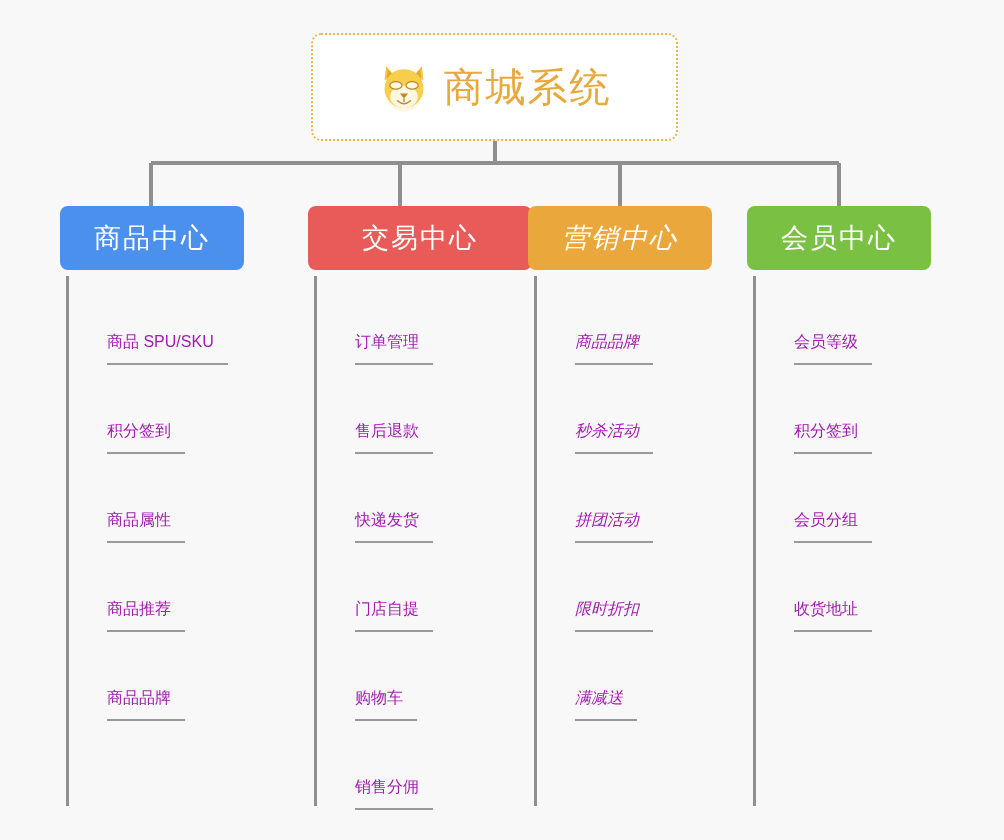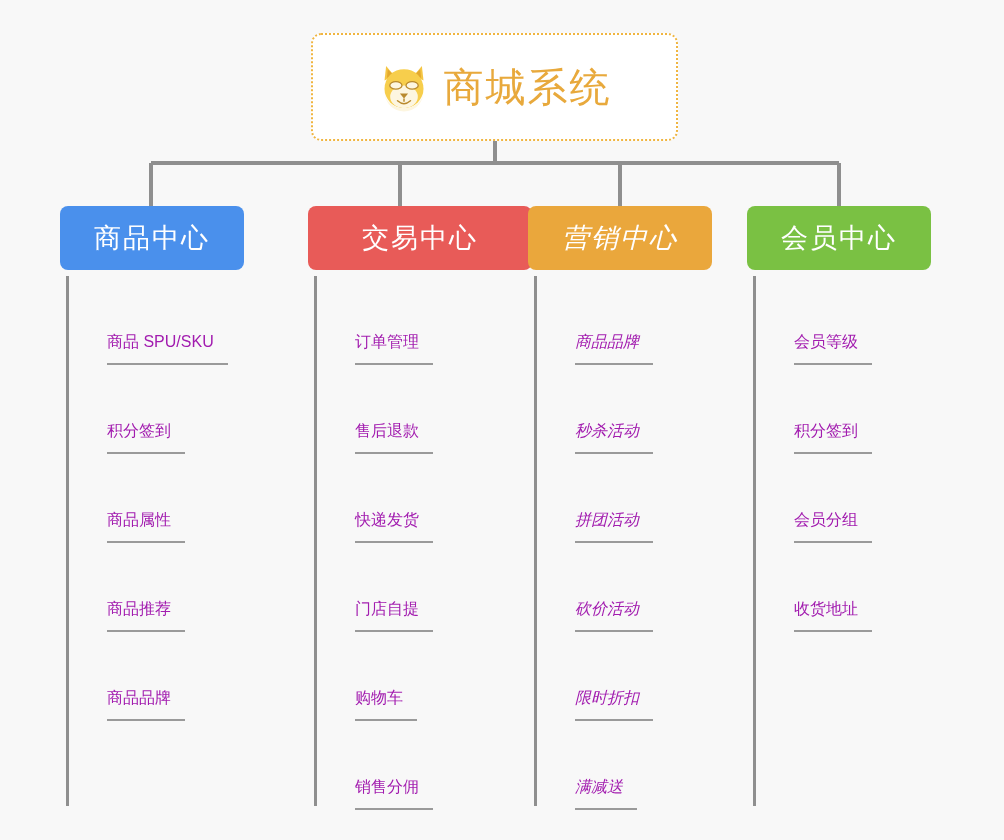--- a/index.html
+++ b/index.html
@@ -199,23 +199,20 @@
       <li class="leaf-item">
           <span class="leaf-label">商品品牌</span>
         </li>
       <li class="leaf-item">
           <span class="leaf-label">秒杀活动</span>
         </li>
       <li class="leaf-item">
           <span class="leaf-label">拼团活动</span>
         </li>
       <li class="leaf-item">
-          <span class="leaf-label">砍价活动</span>
-        </li>
-      <li class="leaf-item">
           <span class="leaf-label">限时折扣</span>
         </li>
       <li class="leaf-item">
           <span class="leaf-label">满减送</span>
         </li>
     </ul>
   </div>
 
   <div class="branch" style="left:747px;width:219px;">
     <div class="branch-header" style="width:184px;background:#7ac143;">

